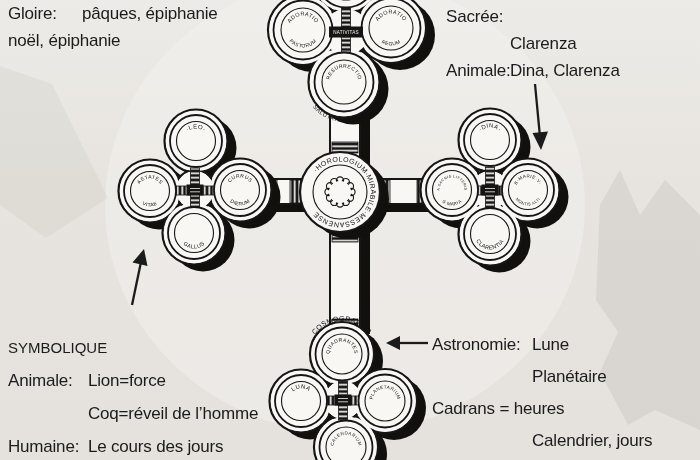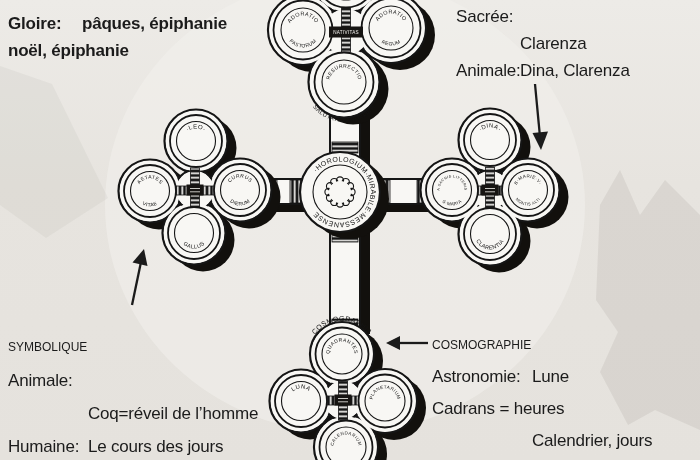--- a/index.html
+++ b/index.html
@@ -5,24 +5,24 @@
   html,body{margin:0;padding:0;}
   body{
     width:700px;height:460px;overflow:hidden;position:relative;
     background:linear-gradient(180deg,#edebe7 0%,#e7e4df 40%,#e5e2dd 100%);
     font-family:"Liberation Sans",sans-serif;color:#1b1b1b;
   }
   #diagram{position:absolute;left:0;top:0;}
   .block{position:absolute;font-size:17px;letter-spacing:-0.2px;line-height:27px;white-space:nowrap;}
   .block .row{display:flex;}
   .block .lbl{flex:none;}
-  .title{font-size:12px;letter-spacing:0;}
-  #tl{left:8px;top:10px;font-weight:bold;}
+  .title{font-size:15px;letter-spacing:0;}
+  #tl{left:8px;top:0;}
   #tl .lbl{width:74px;}
-  #tr{left:446px;top:3px;margin-left:10px;}
+  #tr{left:446px;top:3px;}
   #tr .lbl{width:64px;}
   #bl{left:8px;top:331px;line-height:33px;}
   #bl .lbl{width:80px;}
   #br{left:432px;top:329px;line-height:32px;}
   #br .lbl{width:100px;}
   
   .blob{fill:#f8f7f4;stroke:#151515;stroke-width:2.2;}
   .blobfill{fill:#f8f7f4;}
   .shadow{fill:#12100d;}
   .bar{fill:#f8f7f4;stroke:#151515;stroke-width:2;}
@@ -348,38 +348,42 @@
   <div class="row">
     <span class="lbl">Animale:</span>
     <span class="val">Dina, Clarenza</span>
   </div>
 </div>
 
 <div id="bl" class="block">
   <div class="title">SYMBOLIQUE</div>
   <div class="row">
     <span class="lbl">Animale:</span>
+    <span class="val">Lion=force</span>
   </div>
   <div class="row">
     <span class="lbl"></span>
     <span class="val">Coq=réveil de l’homme</span>
   </div>
   <div class="row">
     <span class="lbl">Humaine:</span>
     <span class="val">Le cours des jours</span>
   </div>
 
 </div>
 
 <div id="br" class="block">
-  <div class="title">COSMOGRAPHIE</div>
   <div class="row">
     <span class="lbl">Astronomie:</span>
     <span class="val">Lune</span>
   </div>
   <div class="row">
+    <span class="lbl"></span>
+    <span class="val">Planétaire</span>
+  </div>
+  <div class="row">
     <span class="val">Cadrans = heures</span>
   </div>
   <div class="row">
     <span class="lbl"></span>
     <span class="val">Calendrier, jours</span>
   </div>
 </div>
 
 </body></html>

